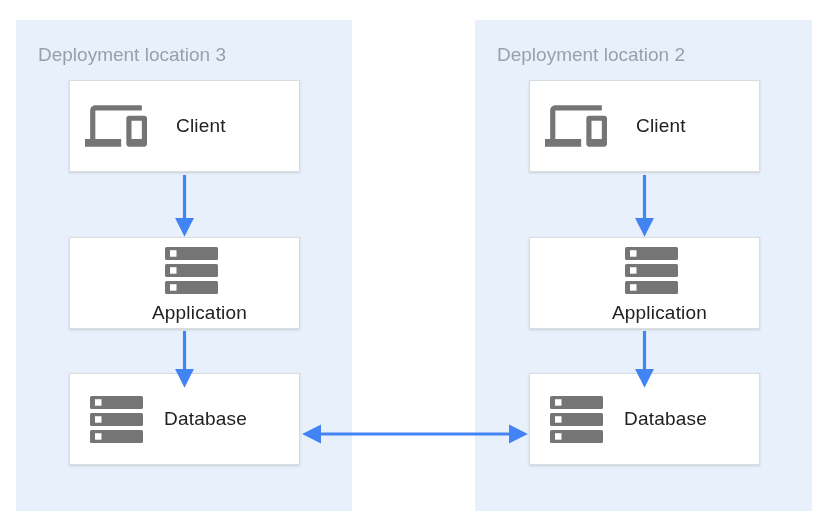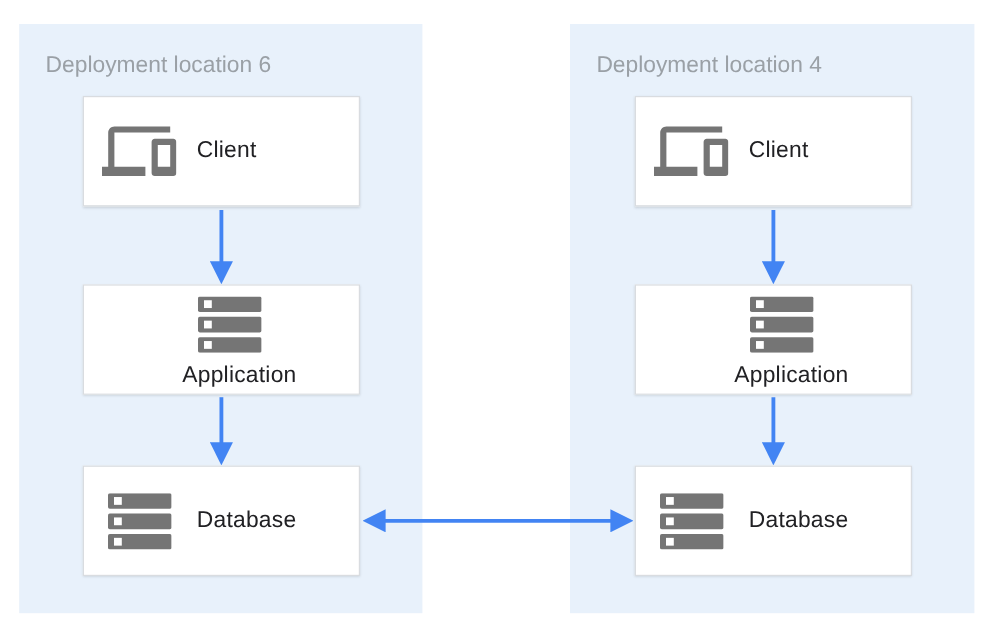--- a/index.html
+++ b/index.html
@@ -46,23 +46,23 @@
     height:92px;
     background:#ffffff;
     border:1px solid var(--box-border);
     box-shadow:0 1px 2px rgba(60,64,67,0.18);
     display:flex;
     align-items:center;
     padding-left:14px;
   }
   .panel-1 .node{left:53px;}
   .panel-2 .node{left:54px;}
-  .node-client{top:60px;}
+  .node-client{top:60px;gap:12px;}
   .node-application{top:217px;flex-direction:column;}
-  .node-database{top:368px;}
+  .node-database{top:353px;}
   .icon-wrap{
     width:64px;
     display:flex;
     align-items:center;
     justify-content:center;
     flex:0 0 64px;
   }
   .icon-wrap svg{display:block;fill:var(--icon);}
   .node-label{
     margin-left:16px;
@@ -82,21 +82,21 @@
     stroke-width:3.2;
   }
   .arrow-head{fill:var(--arrow);}
 </style>
 </head>
 <body>
 
 <div class="canvas">
 
   <section class="panel panel-1">
-    <div class="panel-title">Deployment location 6</div>
+    <div class="panel-title">Deployment location 3</div>
 
     <div class="node node-client">
       <span class="icon-wrap">
         <svg width="62" height="62" viewBox="0 0 24 24">
           <path d="M4 6h18V4H4c-1.1 0-2 .9-2 2v11H0v3h14v-3H4V6zm19 2h-6c-.55 0-1 .45-1 1v10c0 .55.45 1 1 1h6c.55 0 1-.45 1-1V9c0-.55-.45-1-1-1zm-1 9h-4v-7h4v7z"></path>
         </svg>
       </span>
       <span class="node-label">Client</span>
     </div>
 
@@ -123,21 +123,21 @@
           <rect x="5" y="3.2" width="6.5" height="6.5" fill="#ffffff"></rect>
           <rect x="5" y="20.2" width="6.5" height="6.5" fill="#ffffff"></rect>
           <rect x="5" y="37.2" width="6.5" height="6.5" fill="#ffffff"></rect>
         </svg>
       </span>
       <span class="node-label">Database</span>
     </div>
   </section>
 
   <section class="panel panel-2">
-    <div class="panel-title">Deployment location 4</div>
+    <div class="panel-title">Deployment location 2</div>
 
     <div class="node node-client">
       <span class="icon-wrap">
         <svg width="62" height="62" viewBox="0 0 24 24">
           <path d="M4 6h18V4H4c-1.1 0-2 .9-2 2v11H0v3h14v-3H4V6zm19 2h-6c-.55 0-1 .45-1 1v10c0 .55.45 1 1 1h6c.55 0 1-.45 1-1V9c0-.55-.45-1-1-1zm-1 9h-4v-7h4v7z"></path>
         </svg>
       </span>
       <span class="node-label">Client</span>
     </div>
 

